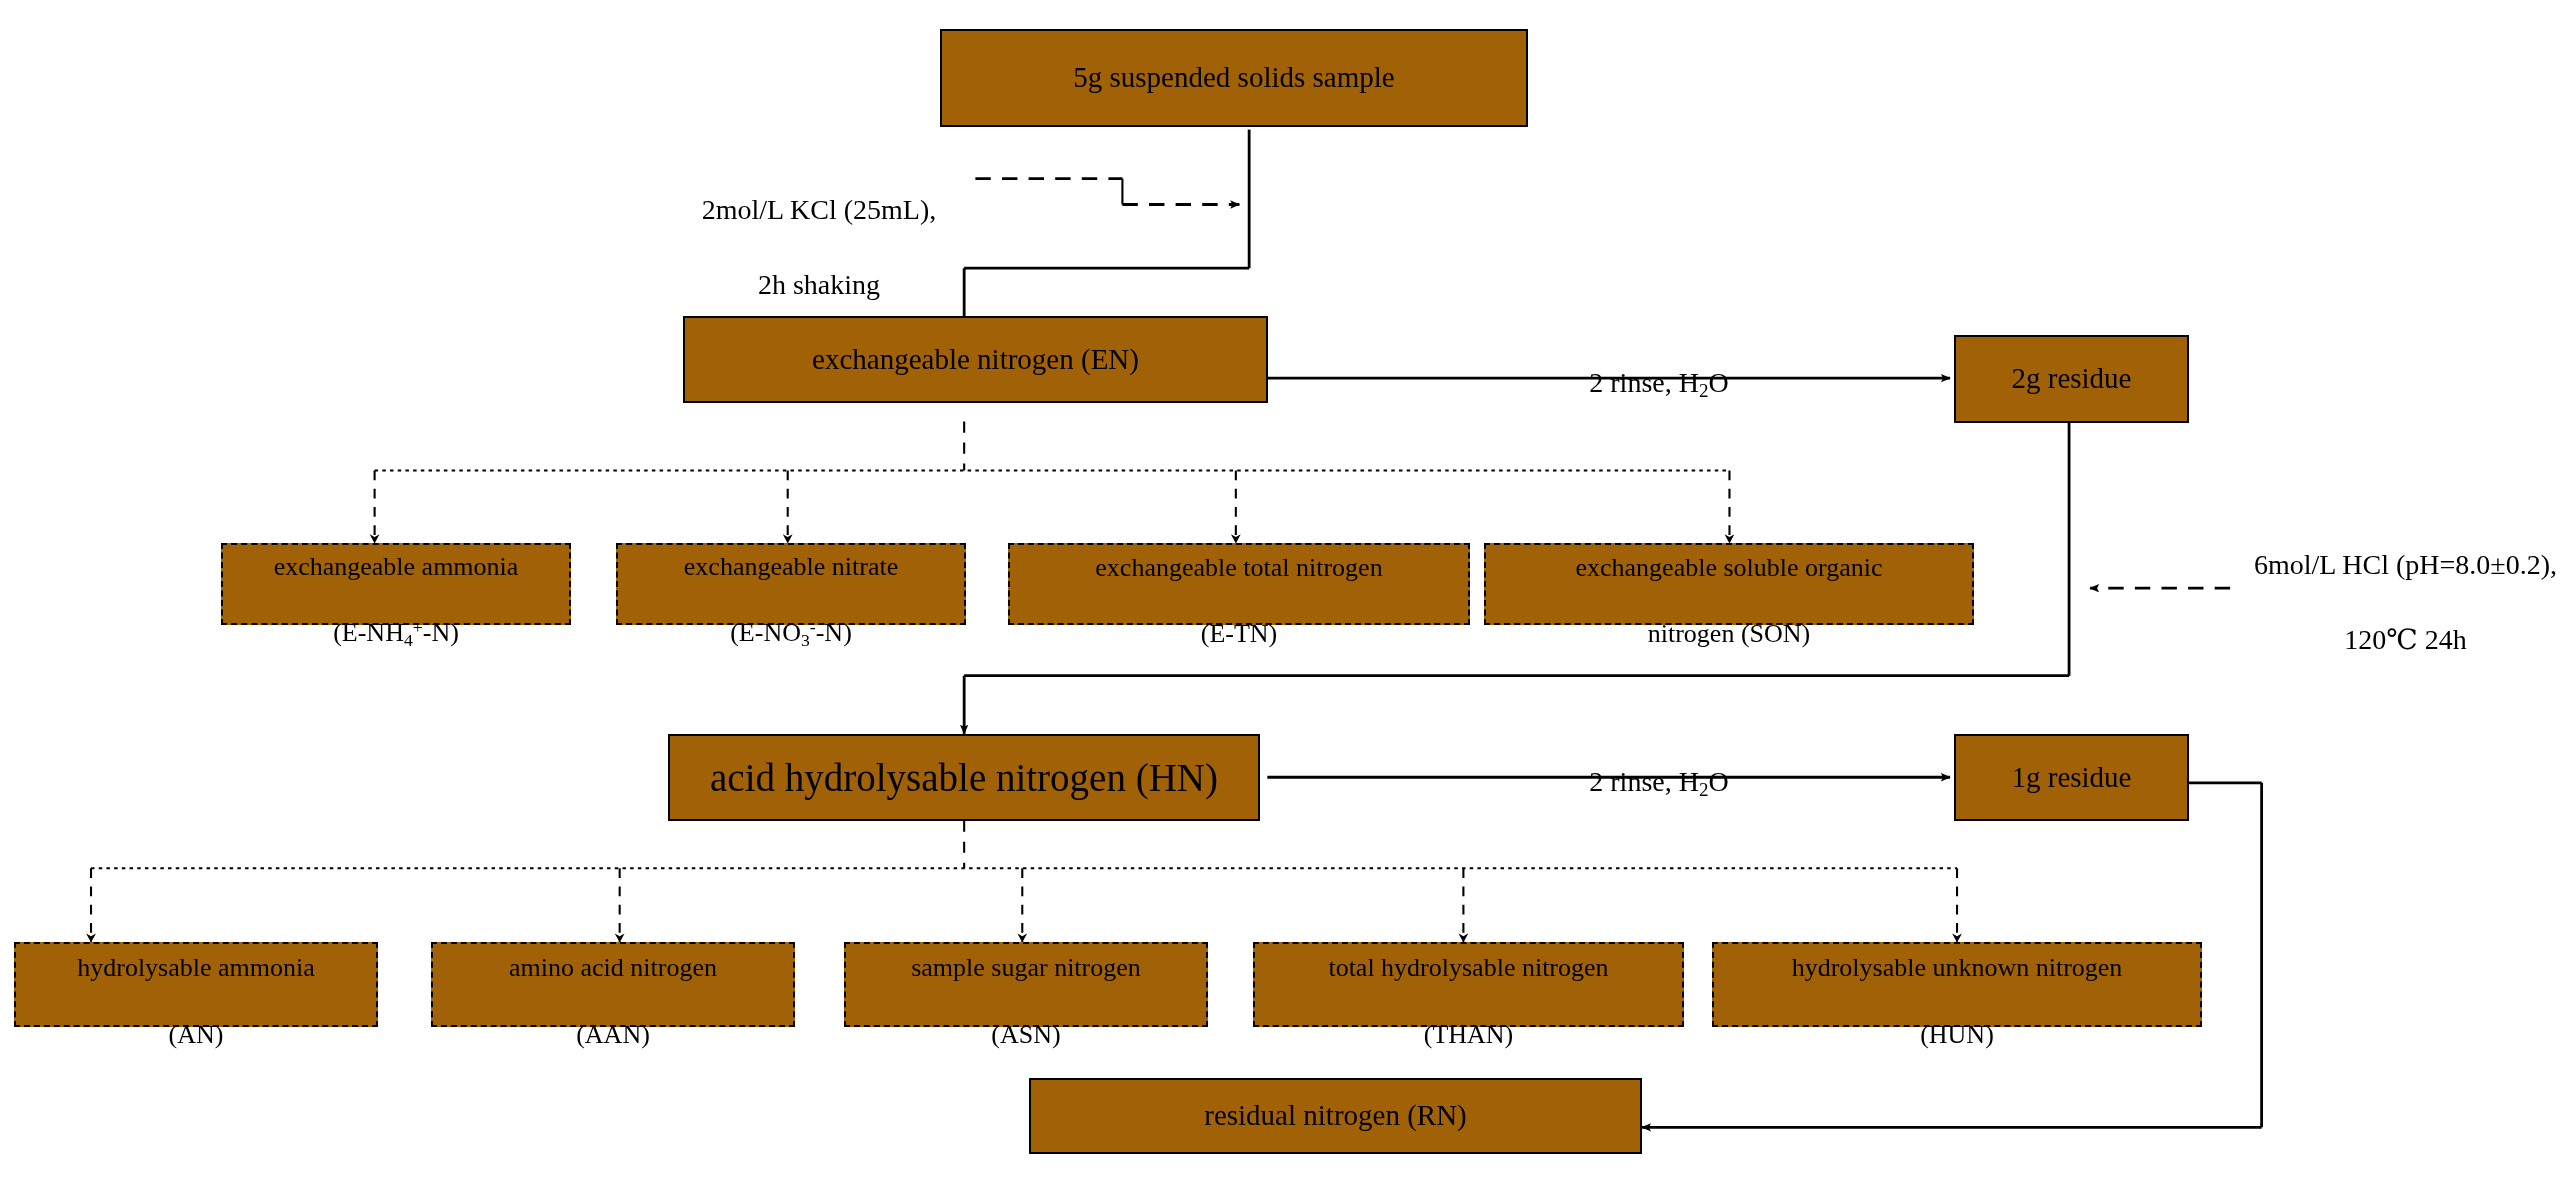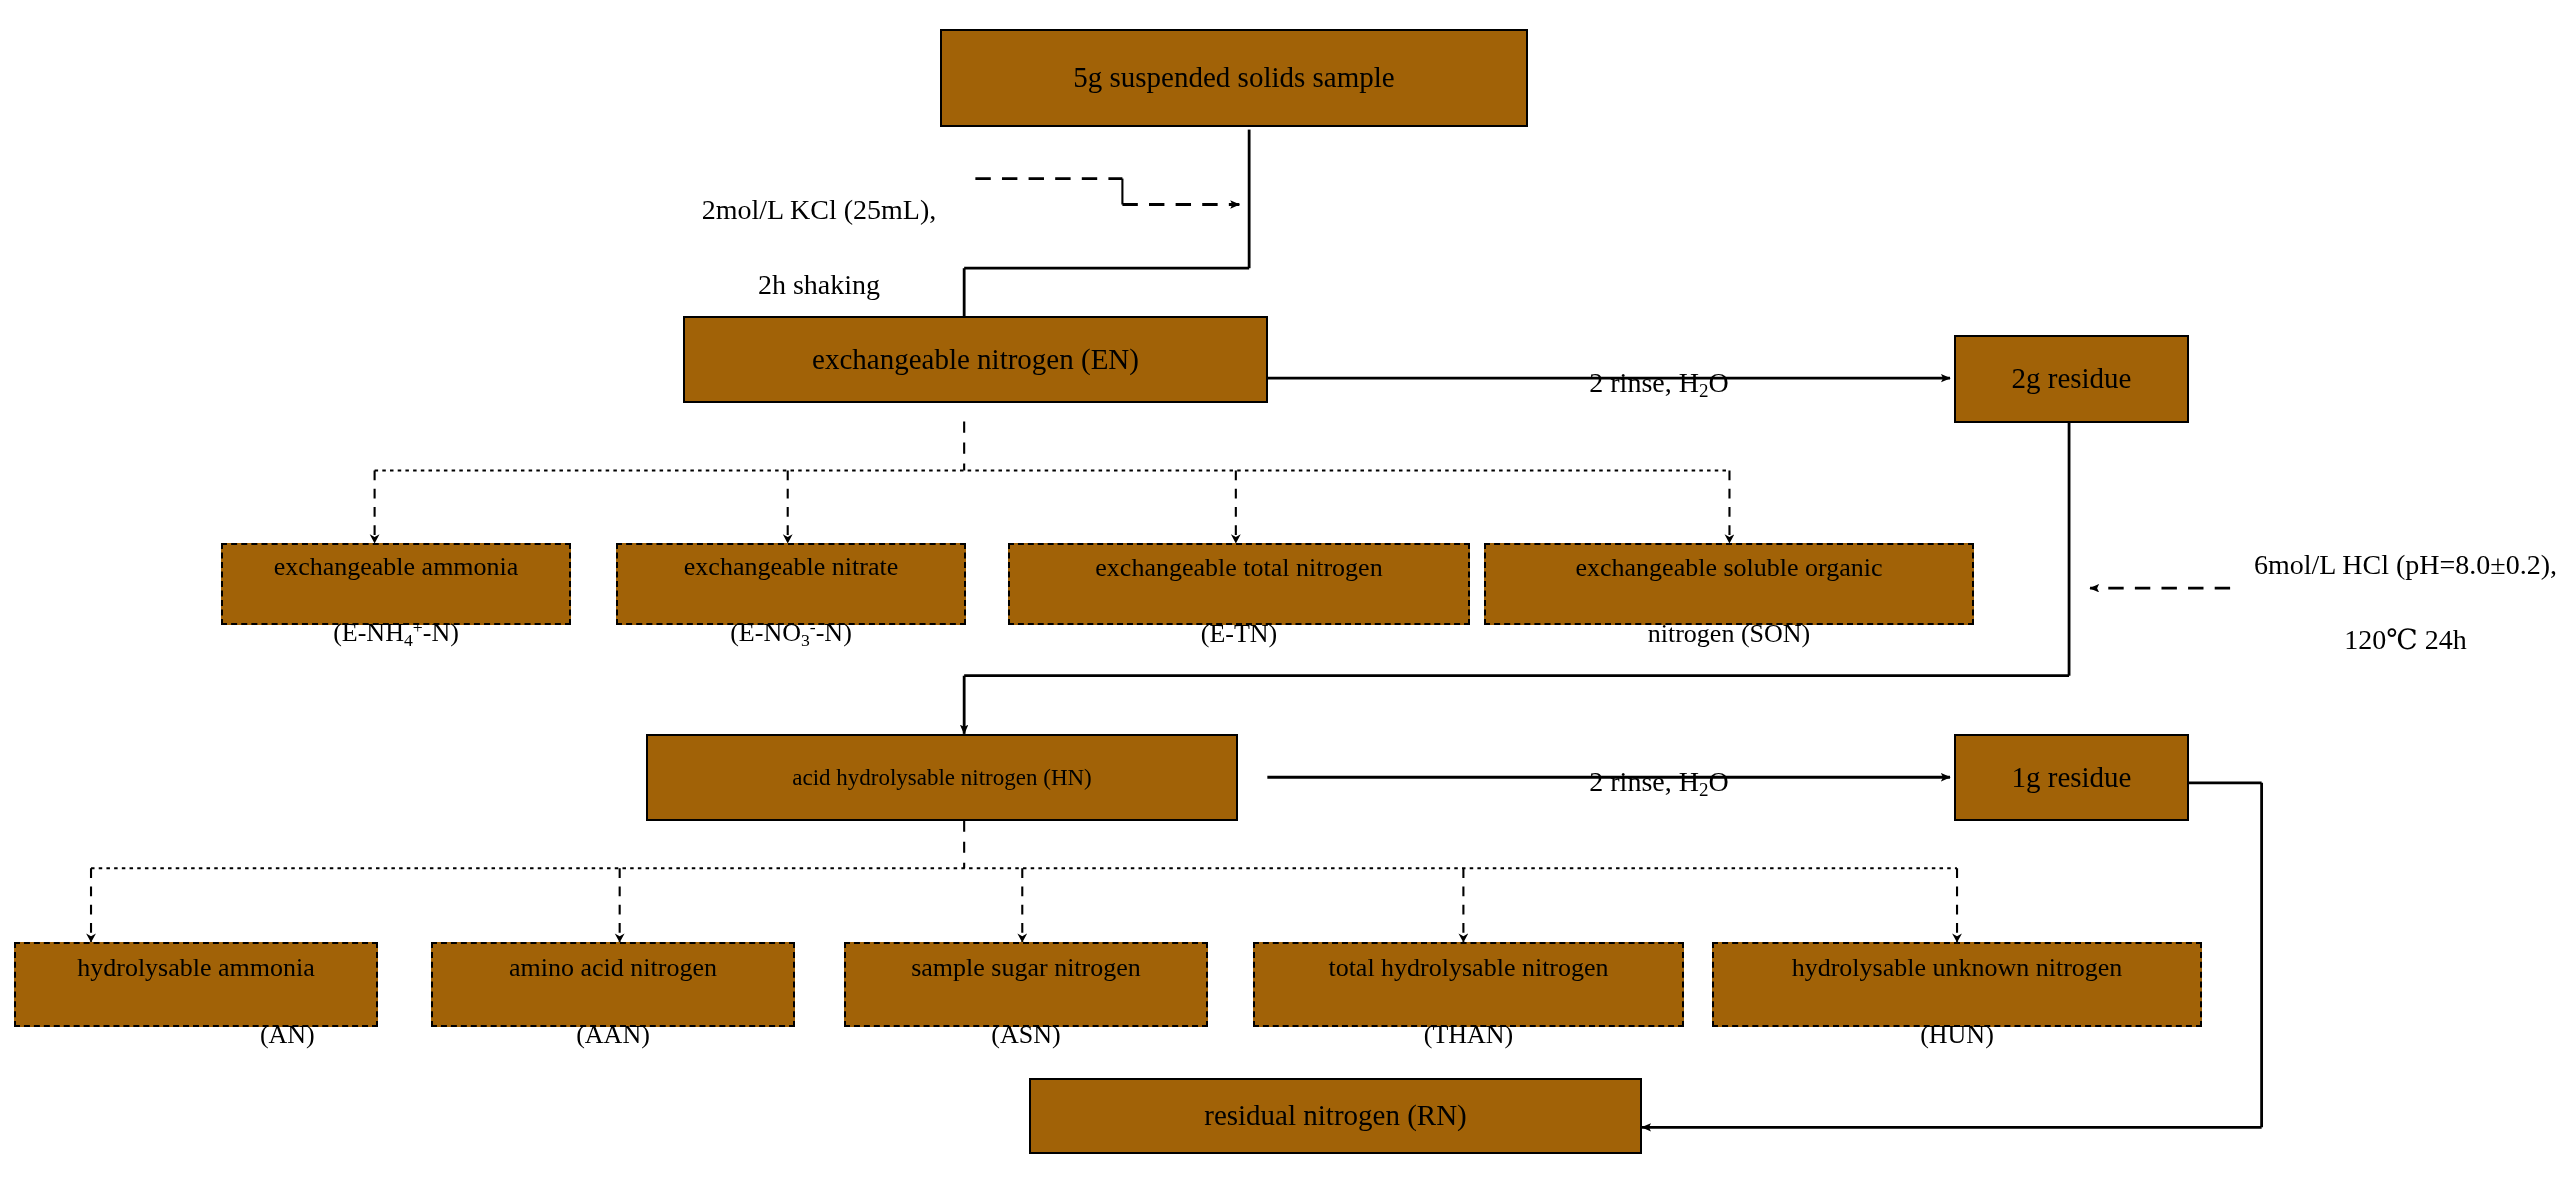--- a/index.html
+++ b/index.html
@@ -137,21 +137,21 @@
   </div>
 
   <div class="node solid" style="left:683px; top:316px; width:585px; height:87px; font-size:29px;">
     <span class="txt">exchangeable nitrogen (EN)</span>
   </div>
 
   <div class="node solid" style="left:1954px; top:335px; width:235px; height:88px; font-size:29px;">
     <span class="txt">2g residue</span>
   </div>
 
-  <div class="node solid" style="left:646px; top:734px; width:592px; height:87px; font-size:23px;">
+  <div class="node solid" style="left:668px; top:734px; width:592px; height:87px; font-size:39px;">
     <span class="txt">acid hydrolysable nitrogen (HN)</span>
   </div>
 
   <div class="node solid" style="left:1954px; top:734px; width:235px; height:87px; font-size:29px;">
     <span class="txt">1g residue</span>
   </div>
 
   <div class="node solid" style="left:1029px; top:1078px; width:613px; height:76px; font-size:29px;">
     <span class="txt">residual nitrogen (RN)</span>
   </div>
@@ -177,21 +177,21 @@
     </span>
   </div>
 
   <div class="node dashed" style="left:1484px; top:543px; width:490px; height:82px; font-size:26px;">
     <span class="txt">
       <span>exchangeable soluble  organic</span><br>
       <span>nitrogen  (SON)</span>
     </span>
   </div>
 
-  <div class="node dashed" style="left:14px; top:942px; width:364px; height:85px; font-size:26px;text-align:right;">
+  <div class="node dashed" style="left:14px; top:942px; width:364px; height:85px; font-size:26px;">
     <span class="txt">
       <span>hydrolysable ammonia</span><br>
       <span>(AN)</span>
     </span>
   </div>
 
   <div class="node dashed" style="left:431px; top:942px; width:364px; height:85px; font-size:26px;">
     <span class="txt">
       <span>amino acid nitrogen</span><br>
       <span>(AAN)</span>

